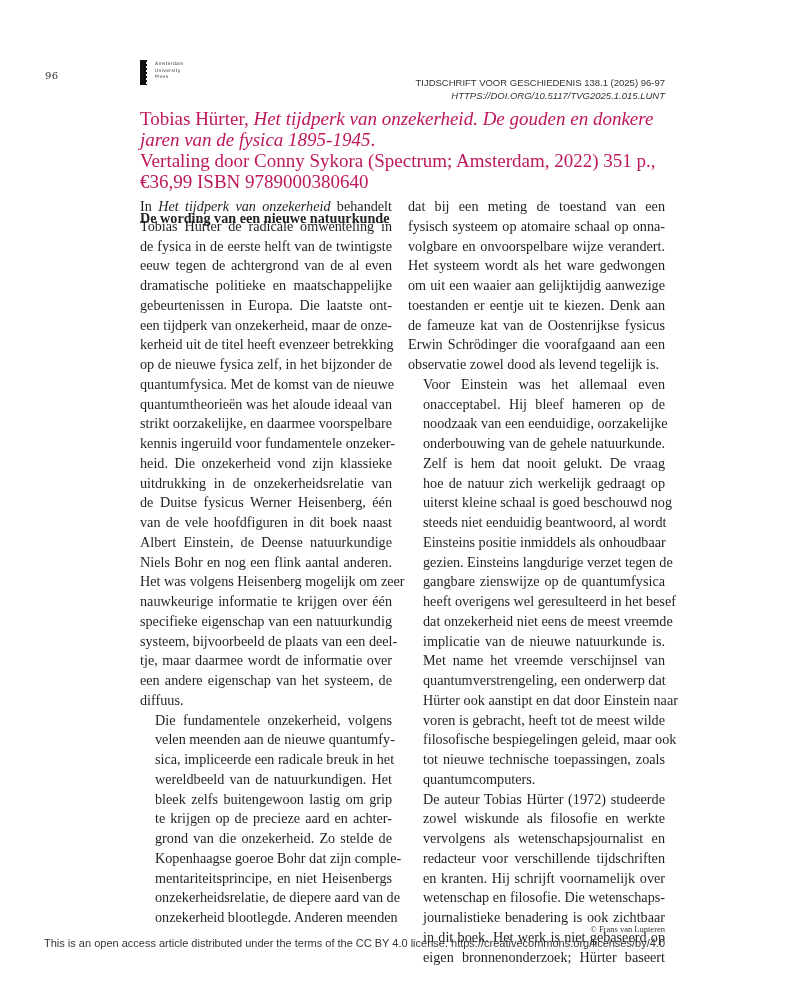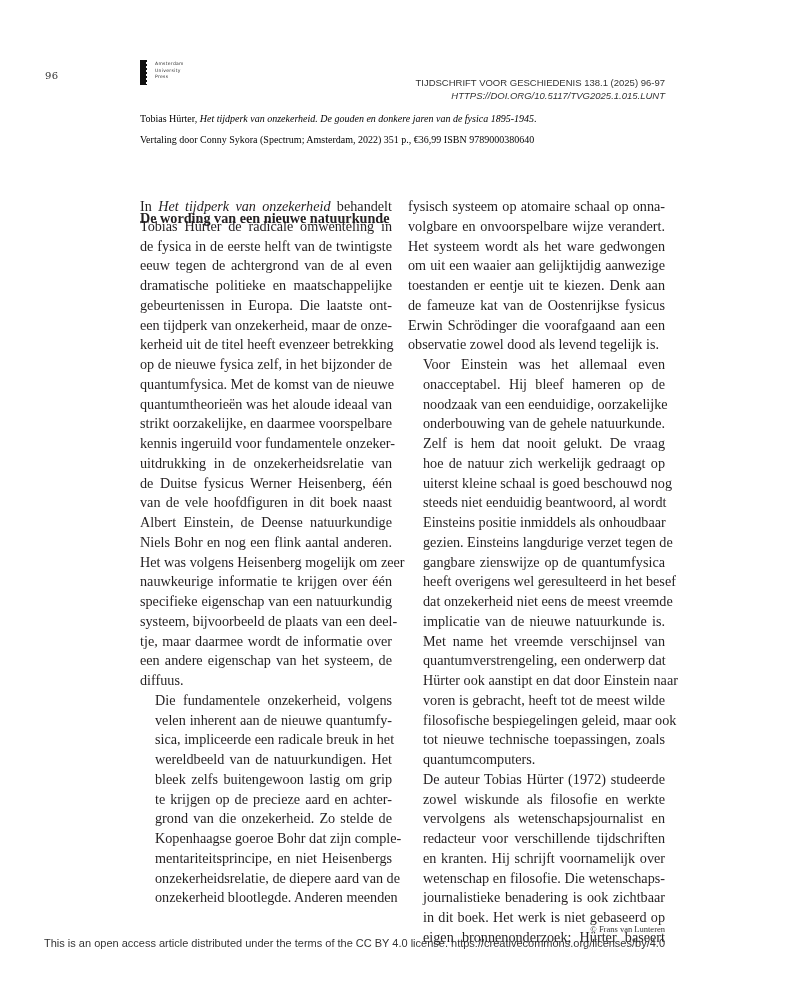--- a/index.html
+++ b/index.html
@@ -5,21 +5,21 @@
   html, body { margin: 0; padding: 0; background: #ffffff; }
   body { width: 793px; height: 982px; position: relative; overflow: hidden; color: #231f20; }
   .page-number { position: absolute; left: 45px; top: 70px; font-family: "DejaVu Serif", serif; font-size: 10px; color: #333; letter-spacing: 0.5px; }
   .logo { position: absolute; left: 140px; top: 60px; display: flex; align-items: flex-start; }
   .logo-mark { width: 7px; height: 25px; background: #111; position: relative; }
   .logo-mark::after { content: ""; position: absolute; right: -1px; top: 2px; width: 2px; height: 22px;
     background: repeating-linear-gradient(to bottom, #fff 0 2px, transparent 2px 4px); }
   .logo-text { margin-left: 8px; font-family: "DejaVu Sans", sans-serif; font-size: 4.5px; line-height: 6.5px; color: #333; letter-spacing: 0.3px; margin-top: 1px; }
   .journal-header { position: absolute; right: 128px; top: 62px; text-align: right; font-family: "Liberation Sans", sans-serif; font-size: 9.5px; line-height: 13px; color: #333; margin-top: 14px; }
   .journal-header .doi { font-style: italic; }
-  .citation { position: absolute; left: 140px; top: 108px; width: 540px; font-family: "Liberation Serif", serif; font-size: 10px; line-height: 21px; color: #000000; }
+  .citation { position: absolute; left: 140px; top: 108px; width: 540px; font-family: "Liberation Serif", serif; font-size: 19px; line-height: 21px; color: #be185d; }
   .citation i { font-style: italic; }
   .section-title { position: absolute; left: 140px; top: 162px; font-family: "Liberation Serif", serif; font-size: 14.2px; font-weight: bold; color: #231f20; margin-top: 48px; }
   .column { position: absolute; top: 197px; font-family: "Liberation Serif", serif; font-size: 14.2px; line-height: 19.75px; color: #231f20; text-align: justify; hyphens: manual; }
   .column.left { left: 140px; width: 252px; }
   .column.right { left: 408px; width: 257px; }
   .column p { margin: 0; }
   .column p.indent { text-indent: 15px; }
   .column .line { display: block; text-align: justify; text-align-last: justify; white-space: nowrap; }
   .column .line.last { text-align-last: left; }
   .copyright { position: absolute; right: 128px; top: 924px; font-family: Liberation Serif, serif; font-size: 8.5px; color: #333; }
@@ -59,50 +59,52 @@
       <span class="line">eeuw tegen de achtergrond van de al even</span>
       <span class="line">dramatische politieke en maatschappelijke</span>
       <span class="line">gebeurtenissen in Europa. Die laatste ont-</span>
       <span class="line">een tijdperk van onzekerheid, maar de onze-</span>
       <span class="line">kerheid uit de titel heeft evenzeer betrekking</span>
       <span class="line">op de nieuwe fysica zelf, in het bijzonder de</span>
       <span class="line">quantumfysica. Met de komst van de nieuwe</span>
       <span class="line">quantumtheorieën was het aloude ideaal van</span>
       <span class="line">strikt oorzakelijke, en daarmee voorspelbare</span>
       <span class="line">kennis ingeruild voor fundamentele onzeker-</span>
+      <span class="line">heid. Die onzekerheid vond zijn klassieke</span>
       <span class="line">uitdrukking in de onzekerheidsrelatie van</span>
       <span class="line">de Duitse fysicus Werner Heisenberg, één</span>
       <span class="line">van de vele hoofdfiguren in dit boek naast</span>
       <span class="line">Albert Einstein, de Deense natuurkundige</span>
       <span class="line">Niels Bohr en nog een flink aantal anderen.</span>
       <span class="line">Het was volgens Heisenberg mogelijk om zeer</span>
       <span class="line">nauwkeurige informatie te krijgen over één</span>
       <span class="line">specifieke eigenschap van een natuurkundig</span>
       <span class="line">systeem, bijvoorbeeld de plaats van een deel-</span>
       <span class="line">tje, maar daarmee wordt de informatie over</span>
       <span class="line">een andere eigenschap van het systeem, de</span>
       <span class="line last">diffuus.</span>
     </p>
   <p class="indent" id="lp2">
       <span class="line" style="text-indent: 15px;">Die fundamentele onzekerheid, volgens</span>
-      <span class="line">velen inherent aan de nieuwe quantumfy-</span>
+      <span class="line">velen meenden aan de nieuwe quantumfy-</span>
       <span class="line">sica, impliceerde een radicale breuk in het</span>
       <span class="line">wereldbeeld van de natuurkundigen. Het</span>
       <span class="line">bleek zelfs buitengewoon lastig om grip</span>
       <span class="line">te krijgen op de precieze aard en achter-</span>
       <span class="line">grond van die onzekerheid. Zo stelde de</span>
       <span class="line">Kopenhaagse goeroe Bohr dat zijn comple-</span>
       <span class="line">mentariteitsprincipe, en niet Heisenbergs</span>
       <span class="line">onzekerheidsrelatie, de diepere aard van de</span>
       <span class="line">onzekerheid blootlegde. Anderen meenden</span>
     </p>
 </div>
 
 <div class="column right">
   <p id="rp1">
+      <span class="line">dat bij een meting de toestand van een</span>
       <span class="line">fysisch systeem op atomaire schaal op onna-</span>
       <span class="line">volgbare en onvoorspelbare wijze verandert.</span>
       <span class="line">Het systeem wordt als het ware gedwongen</span>
       <span class="line">om uit een waaier aan gelijktijdig aanwezige</span>
       <span class="line">toestanden er eentje uit te kiezen. Denk aan</span>
       <span class="line">de fameuze kat van de Oostenrijkse fysicus</span>
       <span class="line">Erwin Schrödinger die voorafgaand aan een</span>
       <span class="line last">observatie zowel dood als levend tegelijk is.</span>
     </p>
   <p class="indent" id="rp2">

